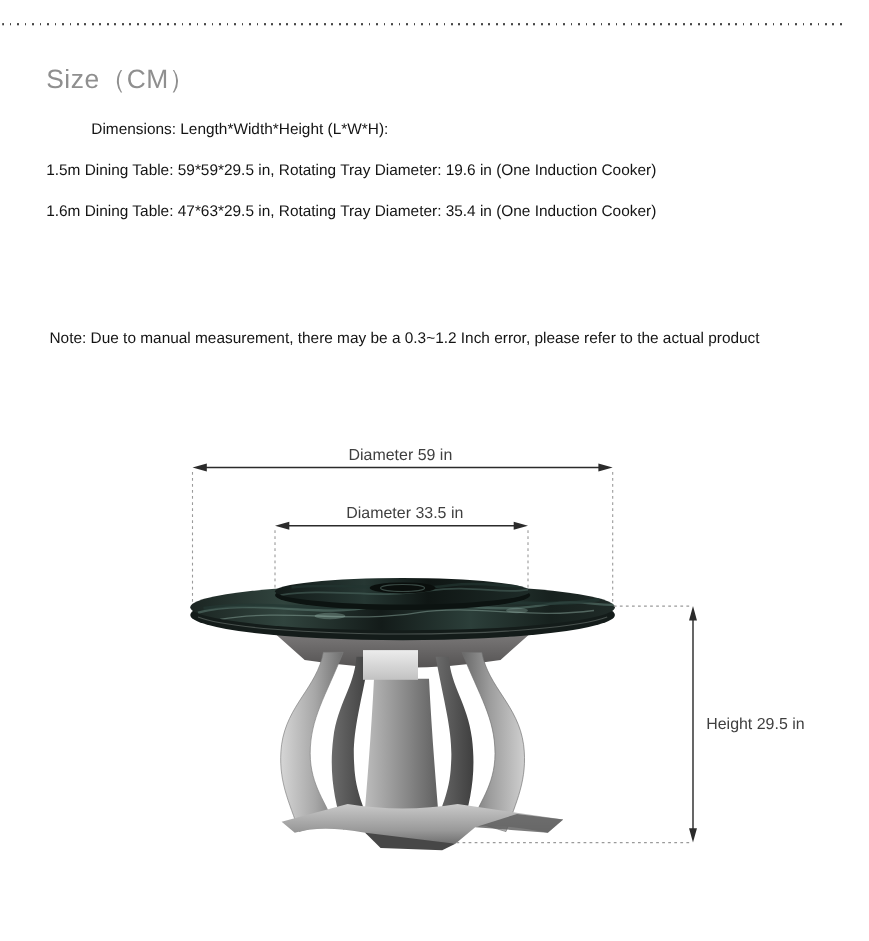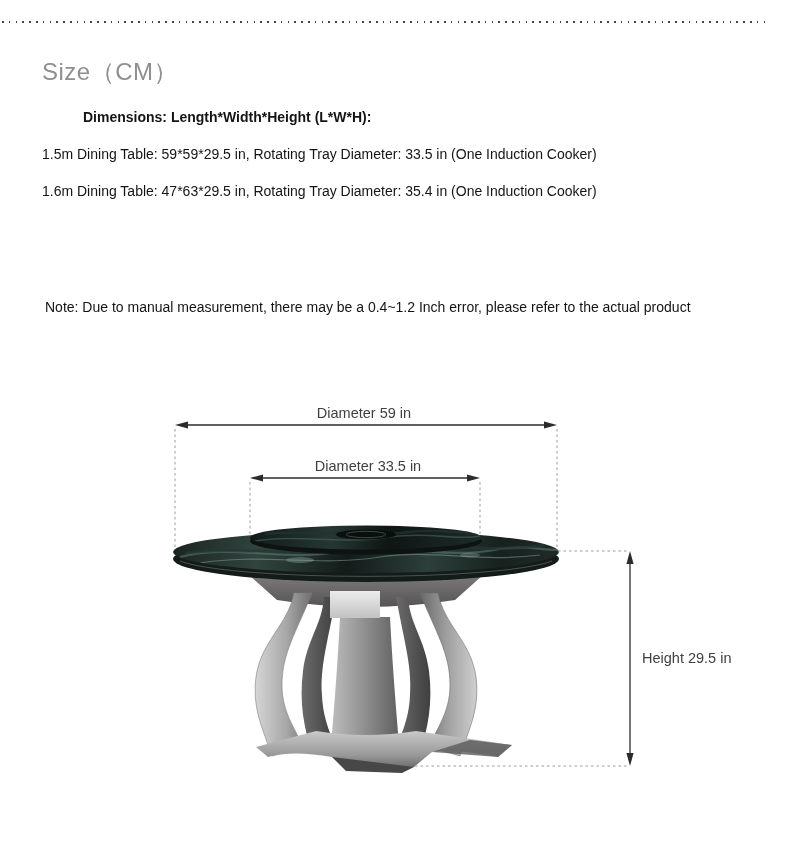--- a/index.html
+++ b/index.html
@@ -12,41 +12,41 @@
   }
   .dotted-top{
     position:absolute;left:2px;top:21px;width:786px;height:2px;
     background:repeating-linear-gradient(to right,#454545 0 1.6px,transparent 1.6px 6.8px);
   }
   .section-title{
     position:absolute;left:42px;top:56px;margin:0;
     font-size:24px;font-weight:400;color:#8f8f8f;letter-spacing:.5px;
   }
   .txt{position:absolute;left:42px;margin:0;font-size:14px;color:#141414;font-weight:500;white-space:nowrap;}
-  .dims{top:109px;font-weight:700;padding-left:41px;}
+  .dims{top:109px;font-weight:400;padding-left:41px;}
   .row0{top:146px;}
   .row1{top:183px;}
   .row2{top:217px;}
   .note{top:299px;left:45px;}
   .diagram{position:absolute;left:0;top:395px;}
   .dim-label{font-size:14.5px;font-weight:500;fill:#3f3f3f;}
 </style>
 </head>
 <body>
 
 <div class="page">
 
   <div class="dotted-top"></div>
 
   <h1 class="section-title">Size（CM）</h1>
 
   <p class="txt dims">Dimensions: Length*Width*Height (L*W*H):</p>
-  <p class="txt row0">1.5m Dining Table: 59*59*29.5 in, Rotating Tray Diameter: 33.5 in (One Induction Cooker)</p>
+  <p class="txt row0">1.5m Dining Table: 59*59*29.5 in, Rotating Tray Diameter: 19.6 in (One Induction Cooker)</p>
   <p class="txt row1">1.6m Dining Table: 47*63*29.5 in, Rotating Tray Diameter: 35.4 in (One Induction Cooker)</p>
-  <p class="txt note">Note: Due to manual measurement, there may be a 0.4~1.2 Inch error, please refer to the actual product</p>
+  <p class="txt note">Note: Due to manual measurement, there may be a 0.3~1.2 Inch error, please refer to the actual product</p>
 
   <svg class="diagram" width="790" height="460" viewBox="0 0 790 460">
     <defs>
       <linearGradient id="gMarble" x1="0" y1="0" x2="1" y2="0">
         <stop offset="0" stop-color="#1b2522"></stop>
         <stop offset="0.22" stop-color="#31443e"></stop>
         <stop offset="0.45" stop-color="#131b19"></stop>
         <stop offset="0.66" stop-color="#2c3f3a"></stop>
         <stop offset="0.85" stop-color="#17211e"></stop>
         <stop offset="1" stop-color="#202b28"></stop>

